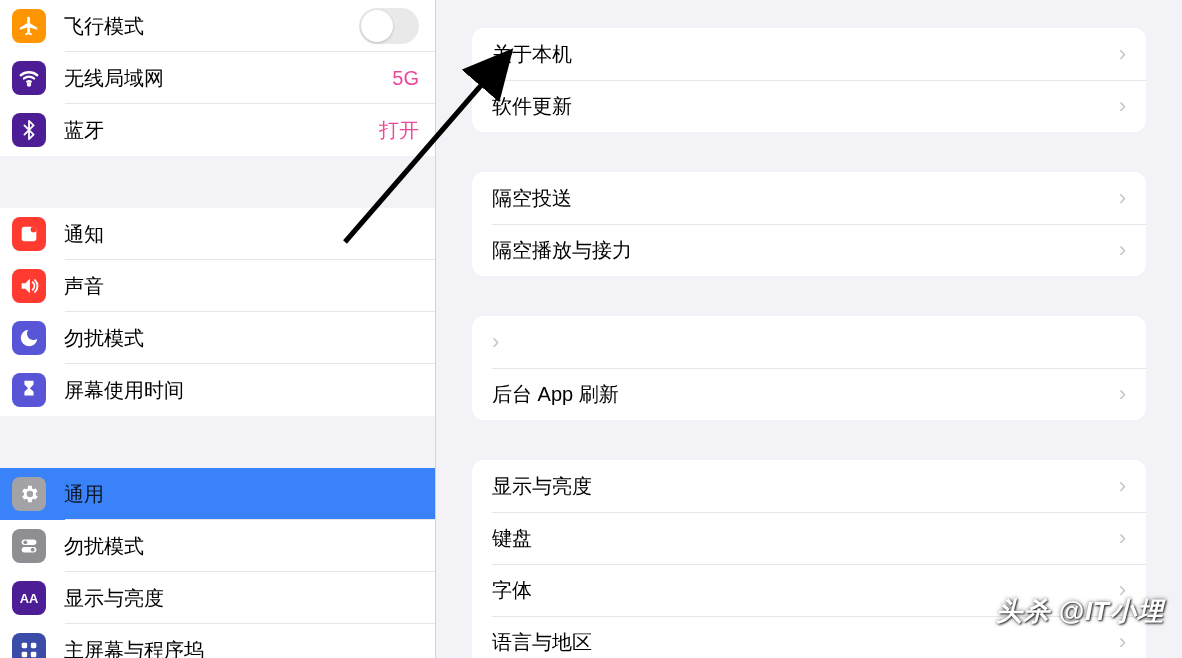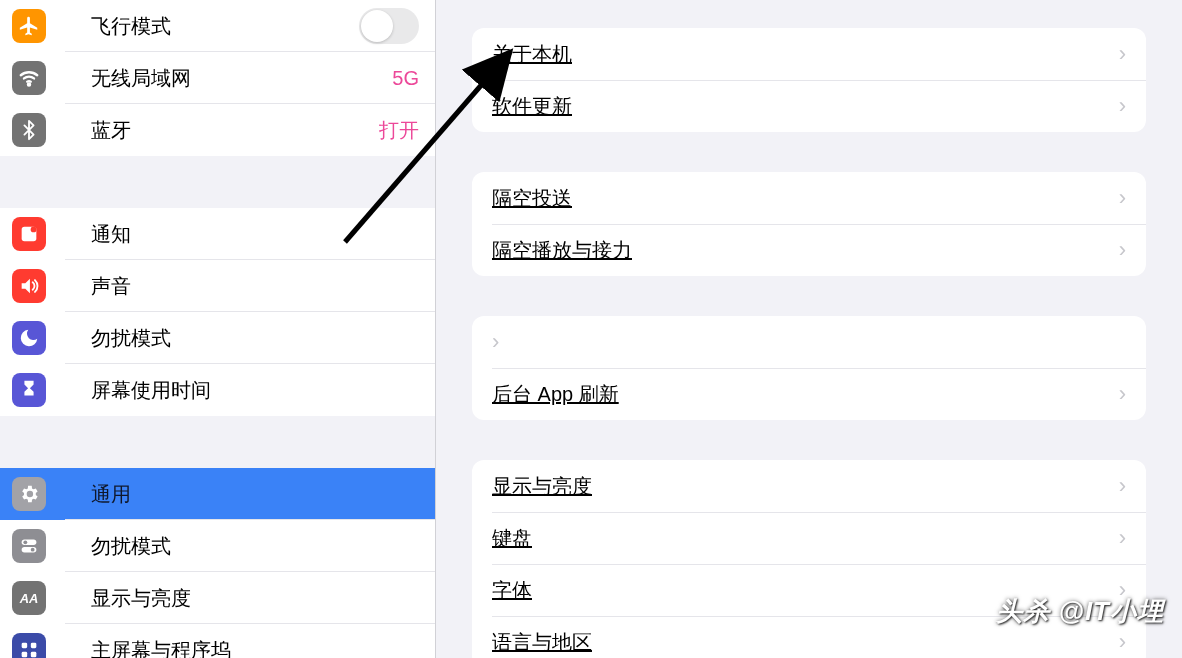--- a/index.html
+++ b/index.html
@@ -21,21 +21,20 @@
     .group {
       background: #fff;
     }
     .group + .spacer { height: 52px; background: #f2f2f7; }
     .row {
       display: flex;
       align-items: center;
       padding: 8px 16px 8px 12px;
       min-height: 52px;
       position: relative;
-      gap: 27px;
     }
     .row .sep {
       position: absolute;
       left: 65px; right: 0; bottom: 0;
       height: 1px;
       background: #e5e5ea;
     }
     .row.selected {
       background: #3a82f7;
     }
@@ -90,21 +89,21 @@
       min-height: 52px;
       position: relative;
     }
     .card .mrow + .mrow::before {
       content: "";
       position: absolute;
       left: 20px; right: 0; top: 0;
       height: 1px;
       background: #e5e5ea;
     }
-    .mlabel { font-size: 20px; color: #000; flex: 1; text-decoration: underline; }
+    .mlabel { font-size: 20px; color: #000; flex: 1; }
     .chev { color: #c7c7cc; font-size: 22px; }
     .mspacer { height: 40px; }
 
     .arrow {
       position: absolute;
       left: 340px;
       top: 42px;
       pointer-events: none;
     }
     .watermark {
@@ -114,21 +113,21 @@
       font-size: 26px;
       font-weight: 600;
       font-style: italic;
       color: #fff;
       text-shadow: 0 0 4px rgba(0,0,0,.6), 1px 1px 2px rgba(0,0,0,.8);
       letter-spacing: 1px;
     }
 
     
     .bg-orange { background: #ff9500; }
-    .bg-blue { background: #737373; font-style: italic; }
+    .bg-blue { background: #4c1d95; }
     .bg-red { background: #ff3b30; }
     .bg-purple { background: #5856d6; }
     .bg-grey { background: #8e8e93; }
     .bg-greylight { background: #a2a2a7; }
     .bg-homescreen { background: #3b4ba8; }
     .icon svg { width: 22px; height: 22px; }
   </style>
 </head>
 <body>
 

